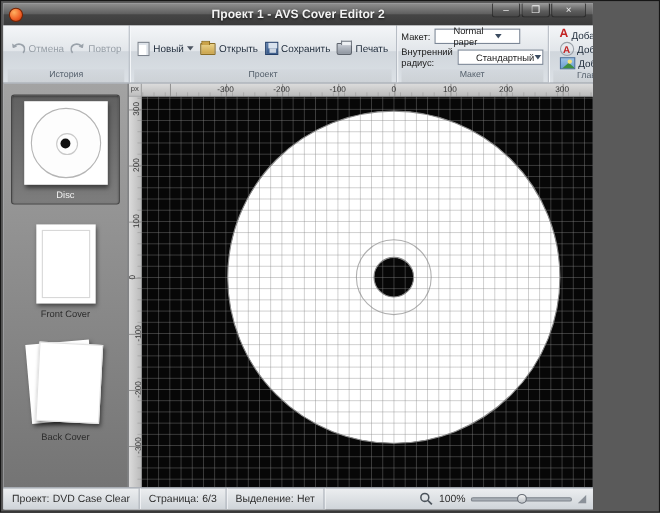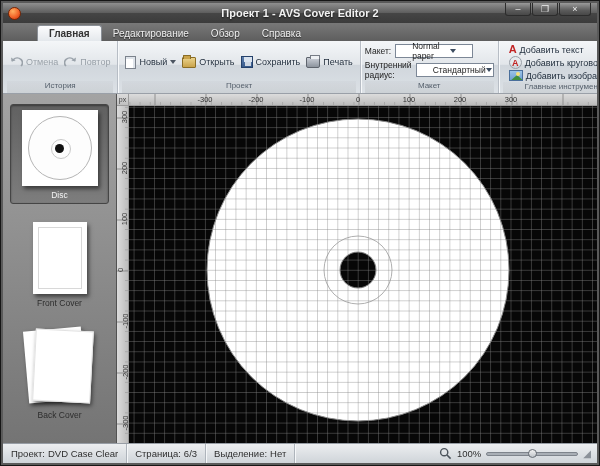--- a/index.html
+++ b/index.html
@@ -2,21 +2,21 @@
 <html><head>
 <meta charset="utf-8">
 <style>
   * { margin:0; padding:0; box-sizing:border-box; }
   html,body { width:600px; height:466px; font-family:"Liberation Sans", sans-serif; }
   #window {
     position:relative; width:600px; height:466px;
     background:#5a5a5a; border:1px solid #161616; padding:2px;
     overflow:hidden;
   }
-  #column { width:594px; height:460px; display:flex; flex-direction:column; background:#d7dbe0; }
+  #column { width:536px; height:460px; display:flex; flex-direction:column; background:#d7dbe0; }
 
   
   .titlebar {
     position:relative; height:20px; flex:0 0 20px;
     background:linear-gradient(#8f8f8f, #5f5f5f 48%, #454545 52%, #3b3b3b);
     display:flex; align-items:center;
   }
   .logo {
     width:13px; height:13px; border-radius:50%; margin-left:5px;
     background:radial-gradient(circle at 35% 30%, #ffb060, #f2652a 55%, #c22f06);
@@ -182,26 +182,20 @@
   <div class="titlebar">
     <span class="logo"></span>
     <span class="wtitle">Проект 1 - AVS Cover Editor 2</span>
     <div class="winbtns">
       <div class="winbtn">–</div>
       <div class="winbtn">❐</div>
       <div class="winbtn close">×</div>
     </div>
   </div>
 
-  <div class="tabrow">
-    <div class="tab active">Главная</div>
-    <div class="tab">Редактирование</div>
-    <div class="tab">Обзор</div>
-    <div class="tab">Справка</div>
-  </div>
 
   <div class="ribbon">
 
     <div class="group">
       <div class="gcontent">
         <div class="rbtn disabled">
           <svg width="13" height="12" viewBox="0 0 13 12">
                 <path d="M11 10 A5 4.5 0 0 0 3.5 3.5 L2 5" fill="none" stroke="#9aa2aa" stroke-width="1.6"></path>
                 <path d="M1 1.5 L1.6 5.6 5.6 4.6 Z" fill="#9aa2aa"></path>
               </svg>

